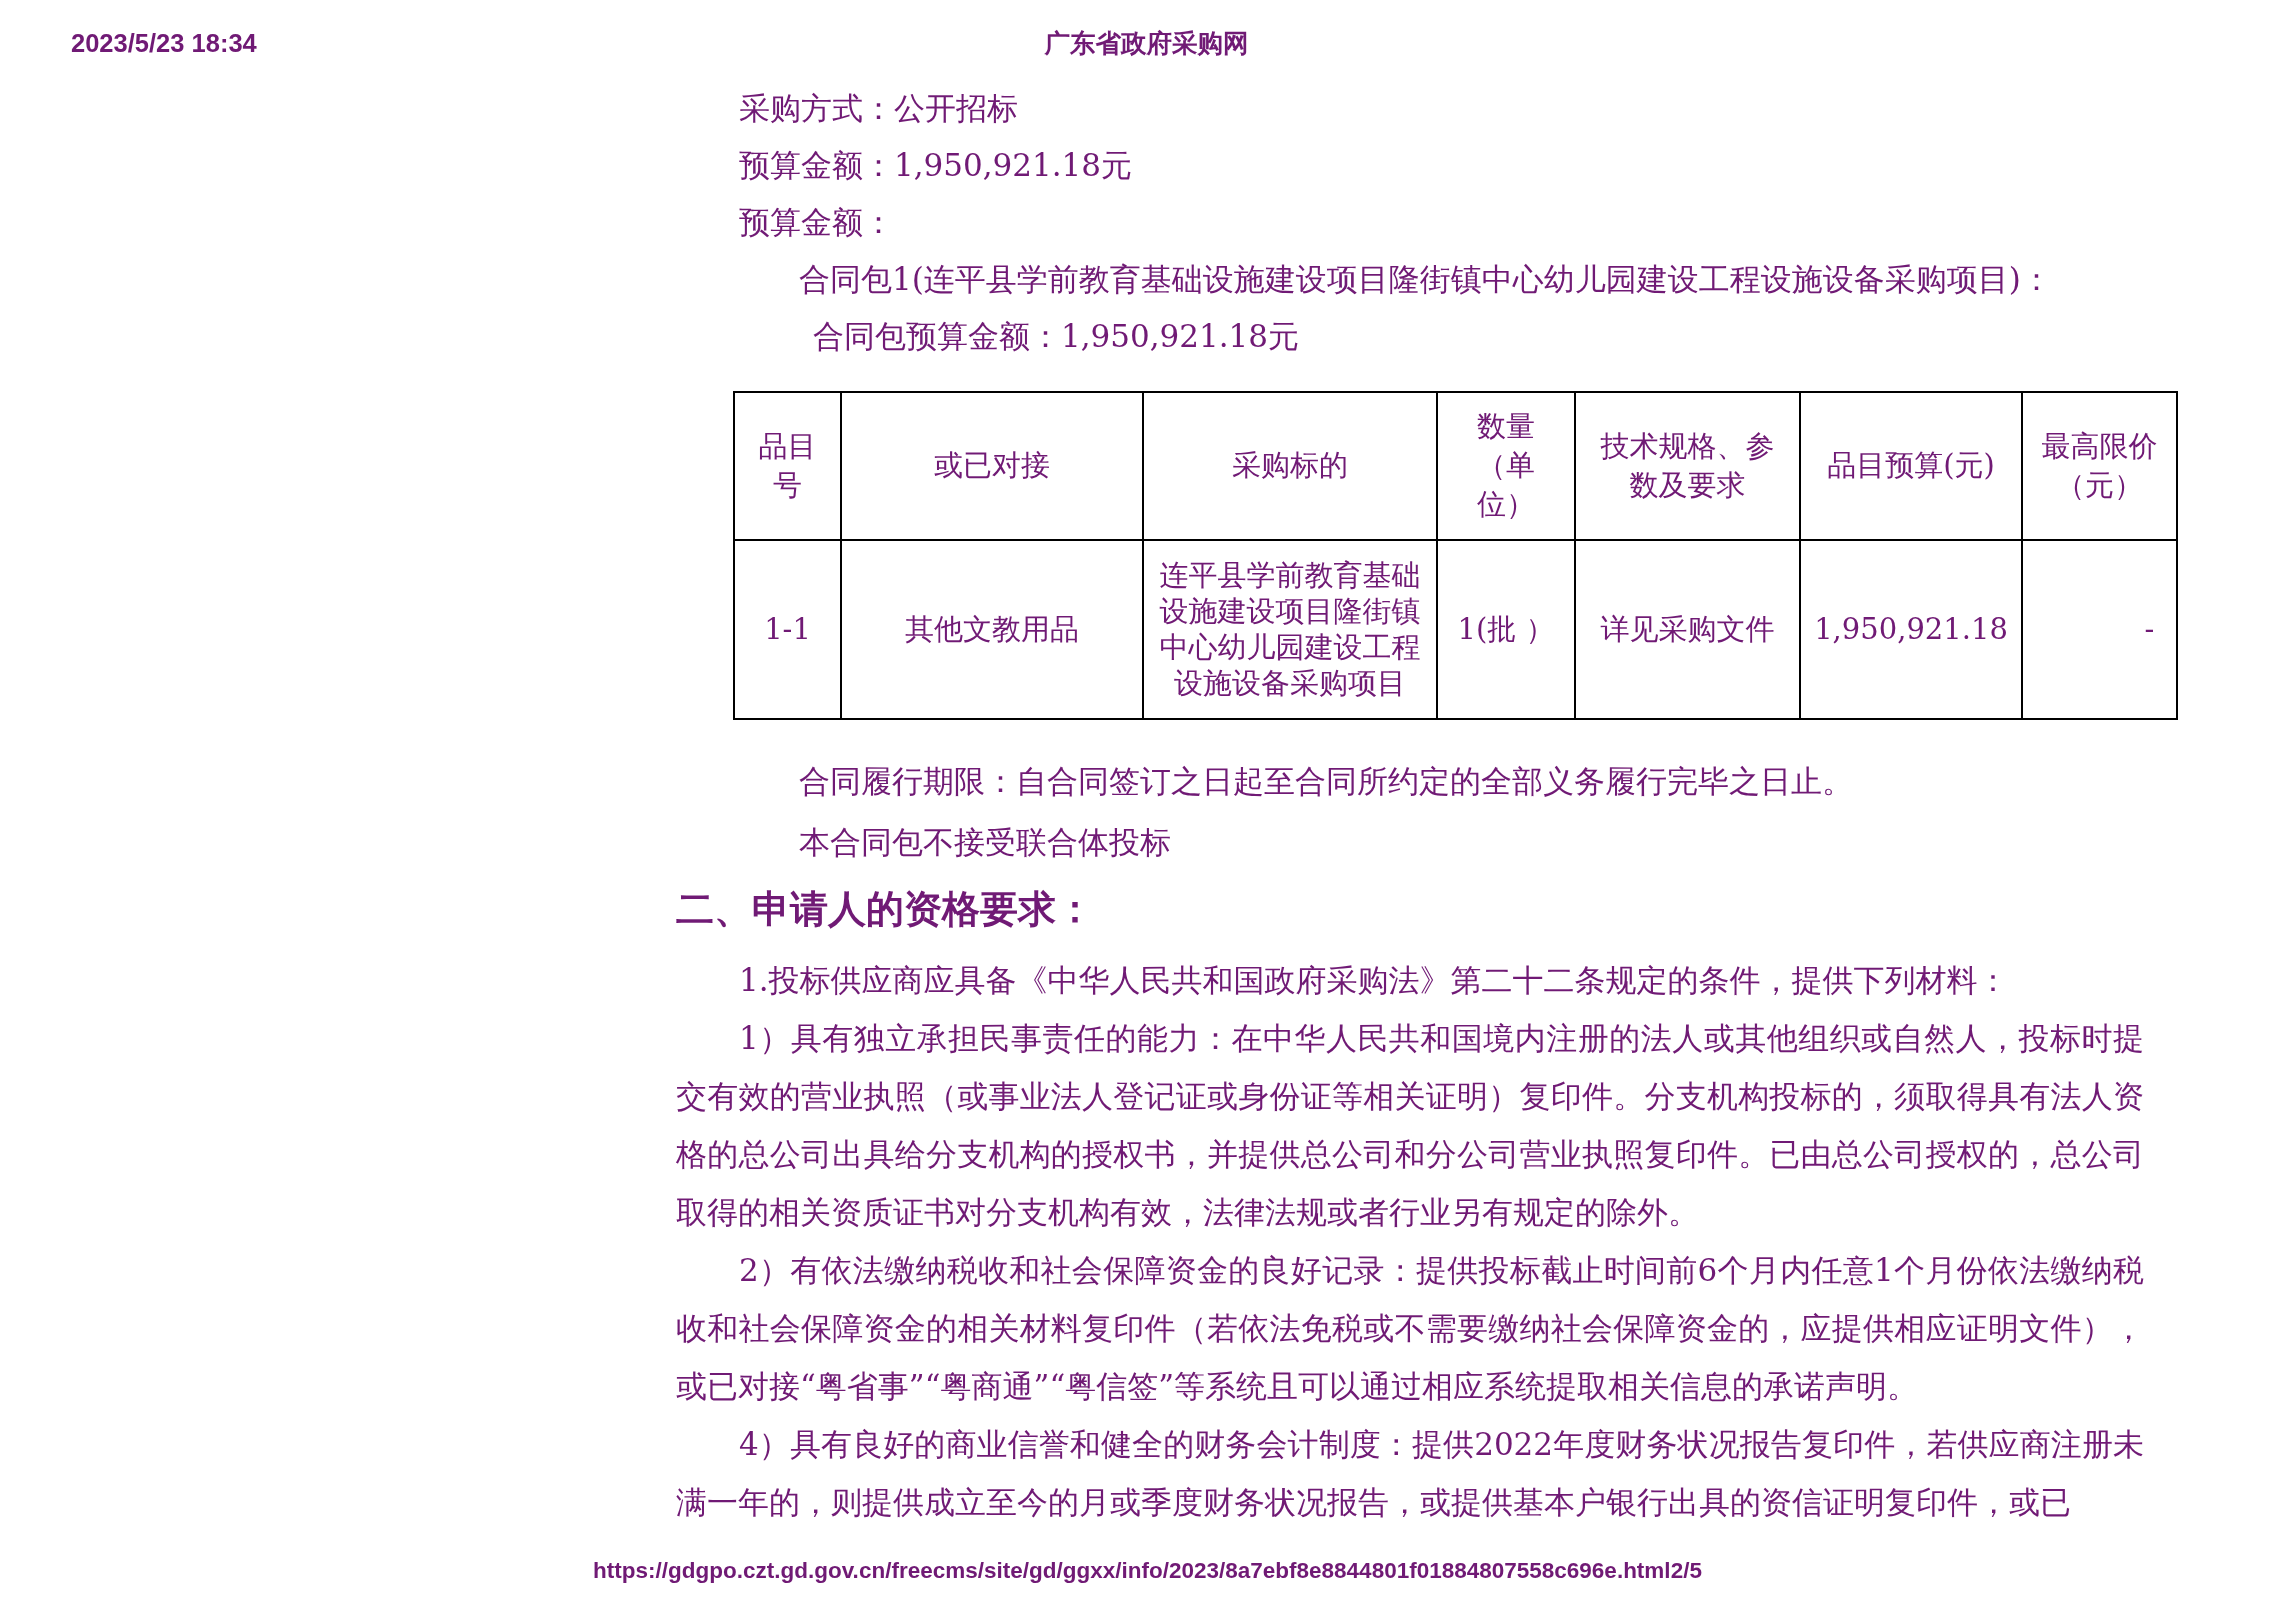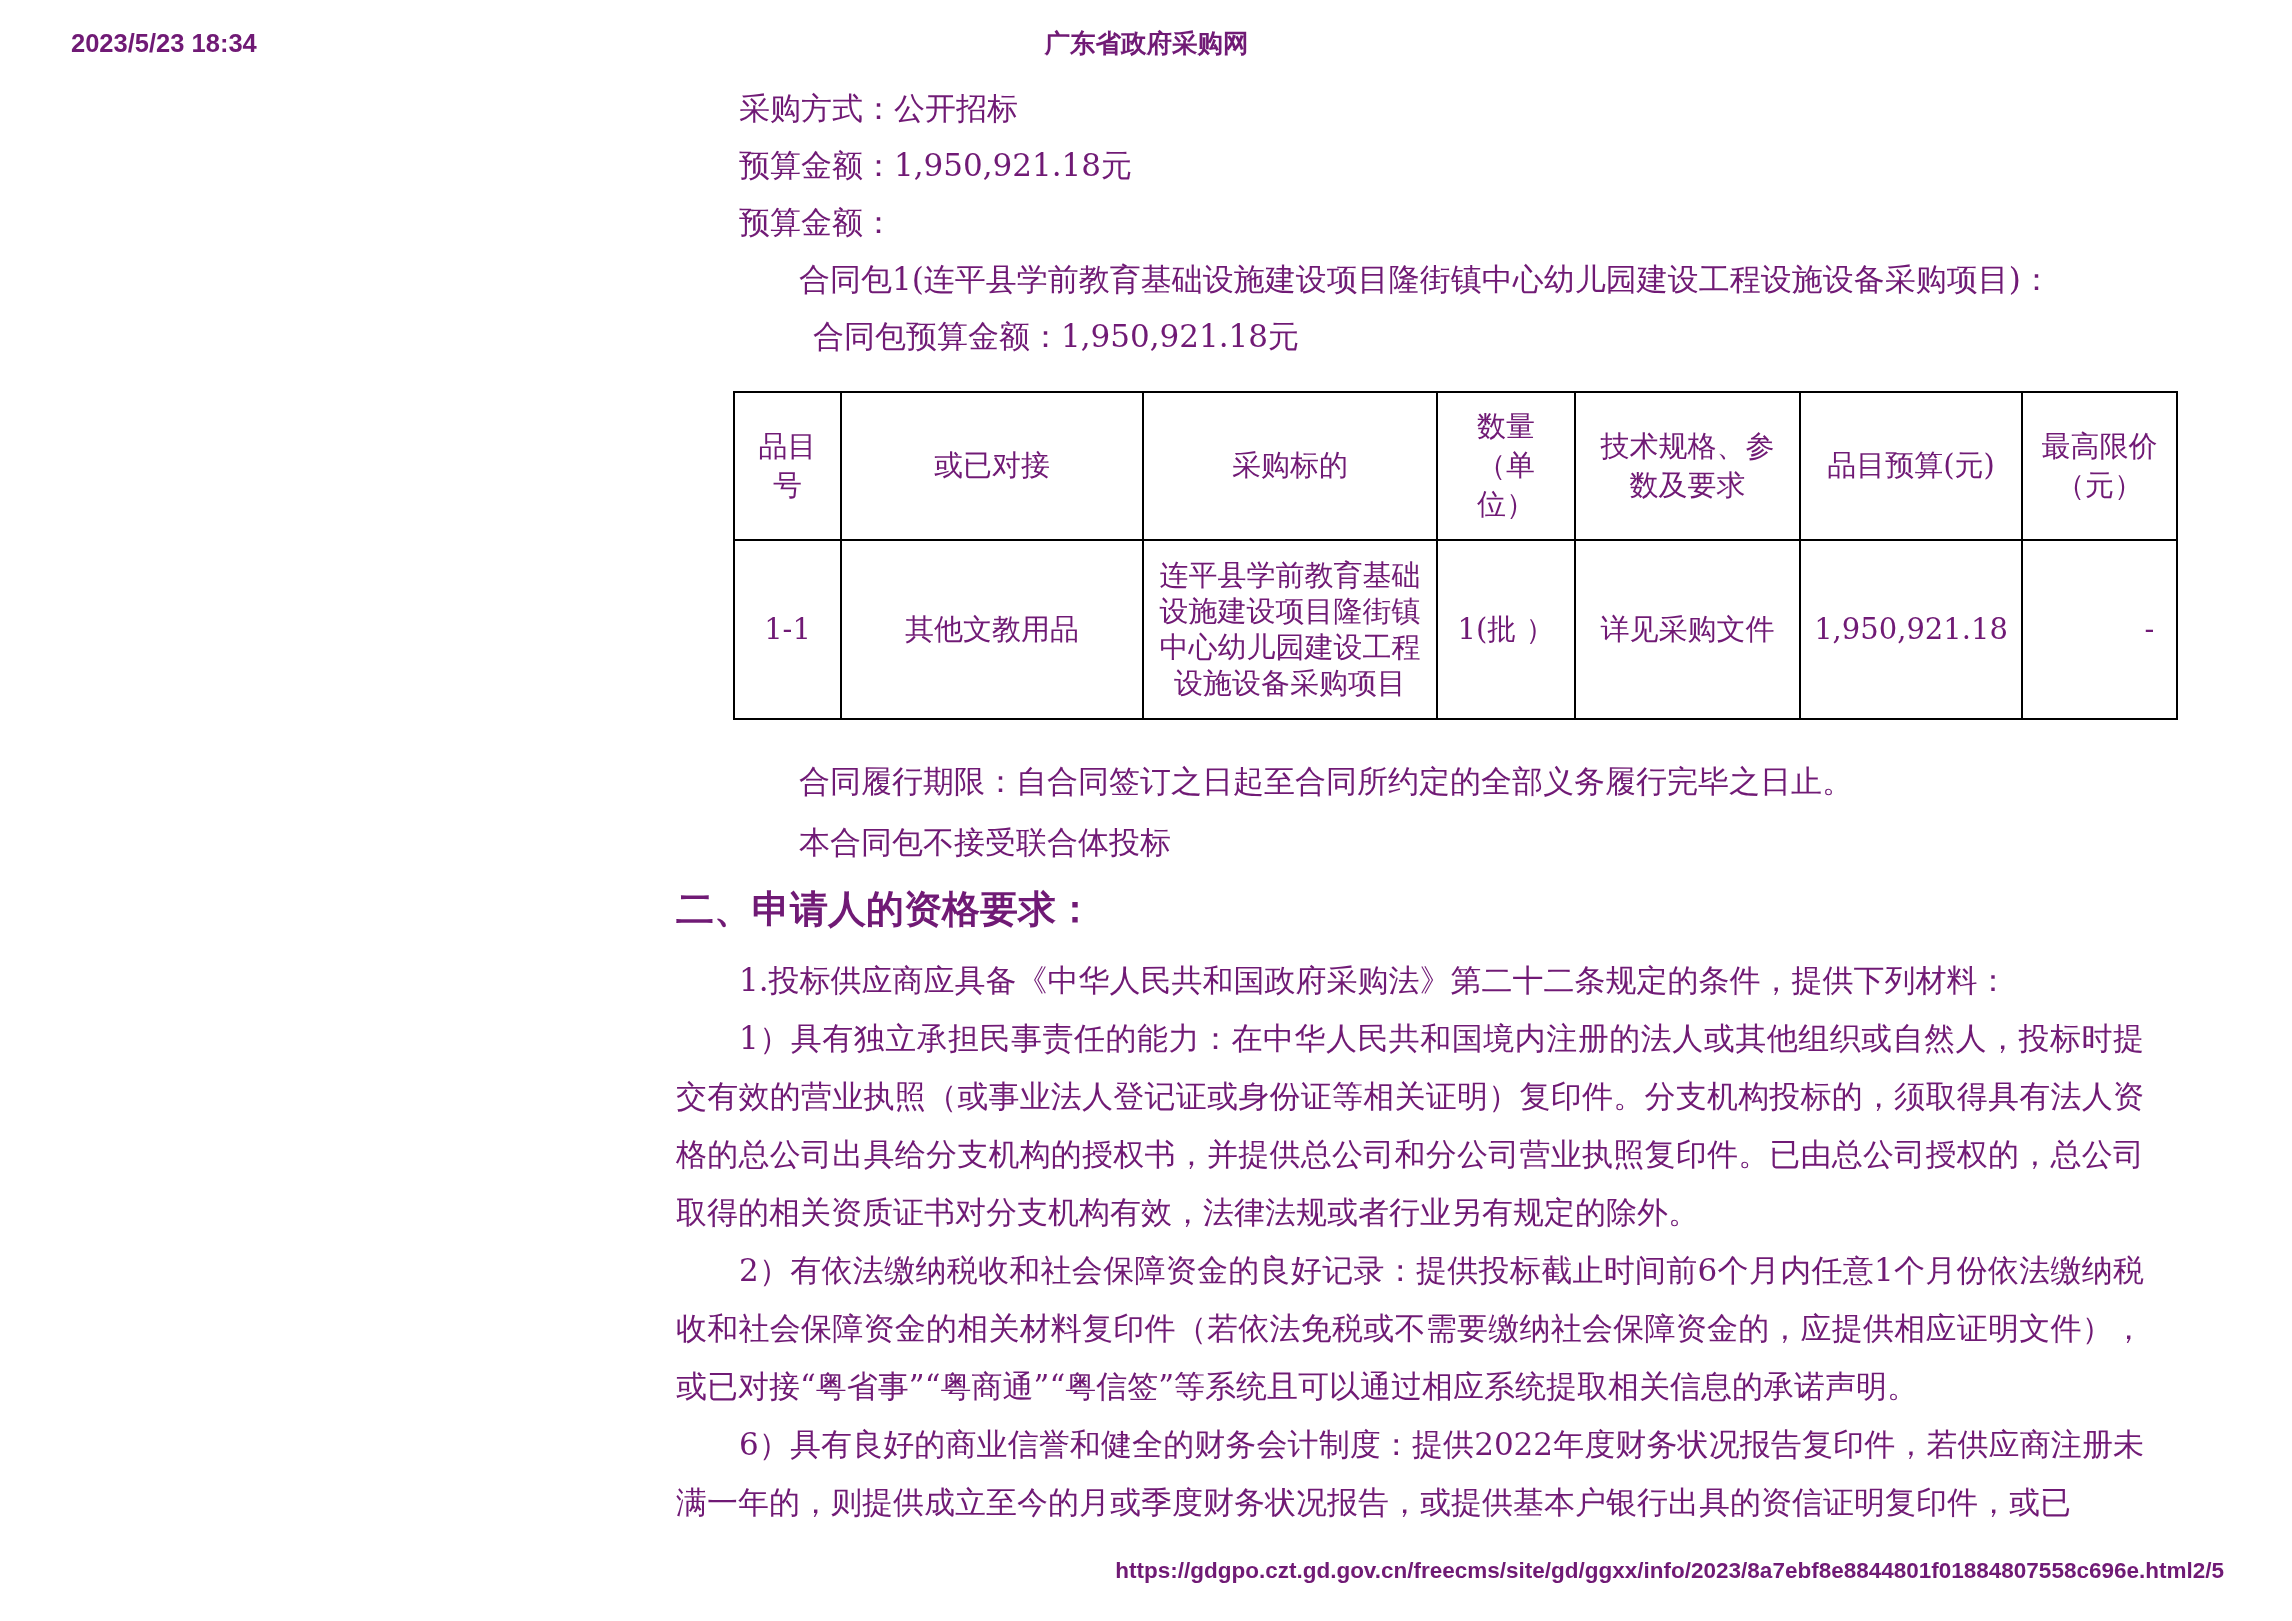--- a/index.html
+++ b/index.html
@@ -60,21 +60,21 @@
   }
   .paras { margin-top:19.6px; }
   .paras p {
     margin:0; font-size:31px; line-height:58px;
     text-indent:63px; text-align:justify;
   }
 
   
   .print-footer {
     position:absolute; left:71px; right:69px; top:1556px;
-    display:flex; justify-content:flex-end;
+    display:flex; justify-content:center;
     font-family:"Liberation Sans","DejaVu Sans",sans-serif;
     font-size:22.5px; font-weight:bold; line-height:29px;
   }
 </style>
 </head>
 <body>
 
 <div class="page">
 
   <div class="print-header">
@@ -136,21 +136,21 @@
       <p class="note">合同履行期限：自合同签订之日起至合同所约定的全部义务履行完毕之日止。</p>
       <p class="note">本合同包不接受联合体投标</p>
     </div>
 
     <h2 class="section-heading">二、申请人的资格要求：</h2>
 
     <div class="paras">
       <p>1.投标供应商应具备《中华人民共和国政府采购法》第二十二条规定的条件，提供下列材料：</p>
       <p>1）具有独立承担民事责任的能力：在中华人民共和国境内注册的法人或其他组织或自然人，投标时提交有效的营业执照（或事业法人登记证或身份证等相关证明）复印件。分支机构投标的，须取得具有法人资格的总公司出具给分支机构的授权书，并提供总公司和分公司营业执照复印件。已由总公司授权的，总公司取得的相关资质证书对分支机构有效，法律法规或者行业另有规定的除外。</p>
       <p>2）有依法缴纳税收和社会保障资金的良好记录：提供投标截止时间前6个月内任意1个月份依法缴纳税收和社会保障资金的相关材料复印件（若依法免税或不需要缴纳社会保障资金的，应提供相应证明文件），或已对接“粤省事”“粤商通”“粤信签”等系统且可以通过相应系统提取相关信息的承诺声明。</p>
-      <p>6）具有良好的商业信誉和健全的财务会计制度：提供2022年度财务状况报告复印件，若供应商注册未满一年的，则提供成立至今的月或季度财务状况报告，或提供基本户银行出具的资信证明复印件，或已</p>
+      <p>4）具有良好的商业信誉和健全的财务会计制度：提供2022年度财务状况报告复印件，若供应商注册未满一年的，则提供成立至今的月或季度财务状况报告，或提供基本户银行出具的资信证明复印件，或已</p>
     </div>
 
   </div>
 
   <div class="print-footer">
     <span>https://gdgpo.czt.gd.gov.cn/freecms/site/gd/ggxx/info/2023/8a7ebf8e8844801f01884807558c696e.html</span>
     <span>2/5</span>
   </div>
 
 </div>

